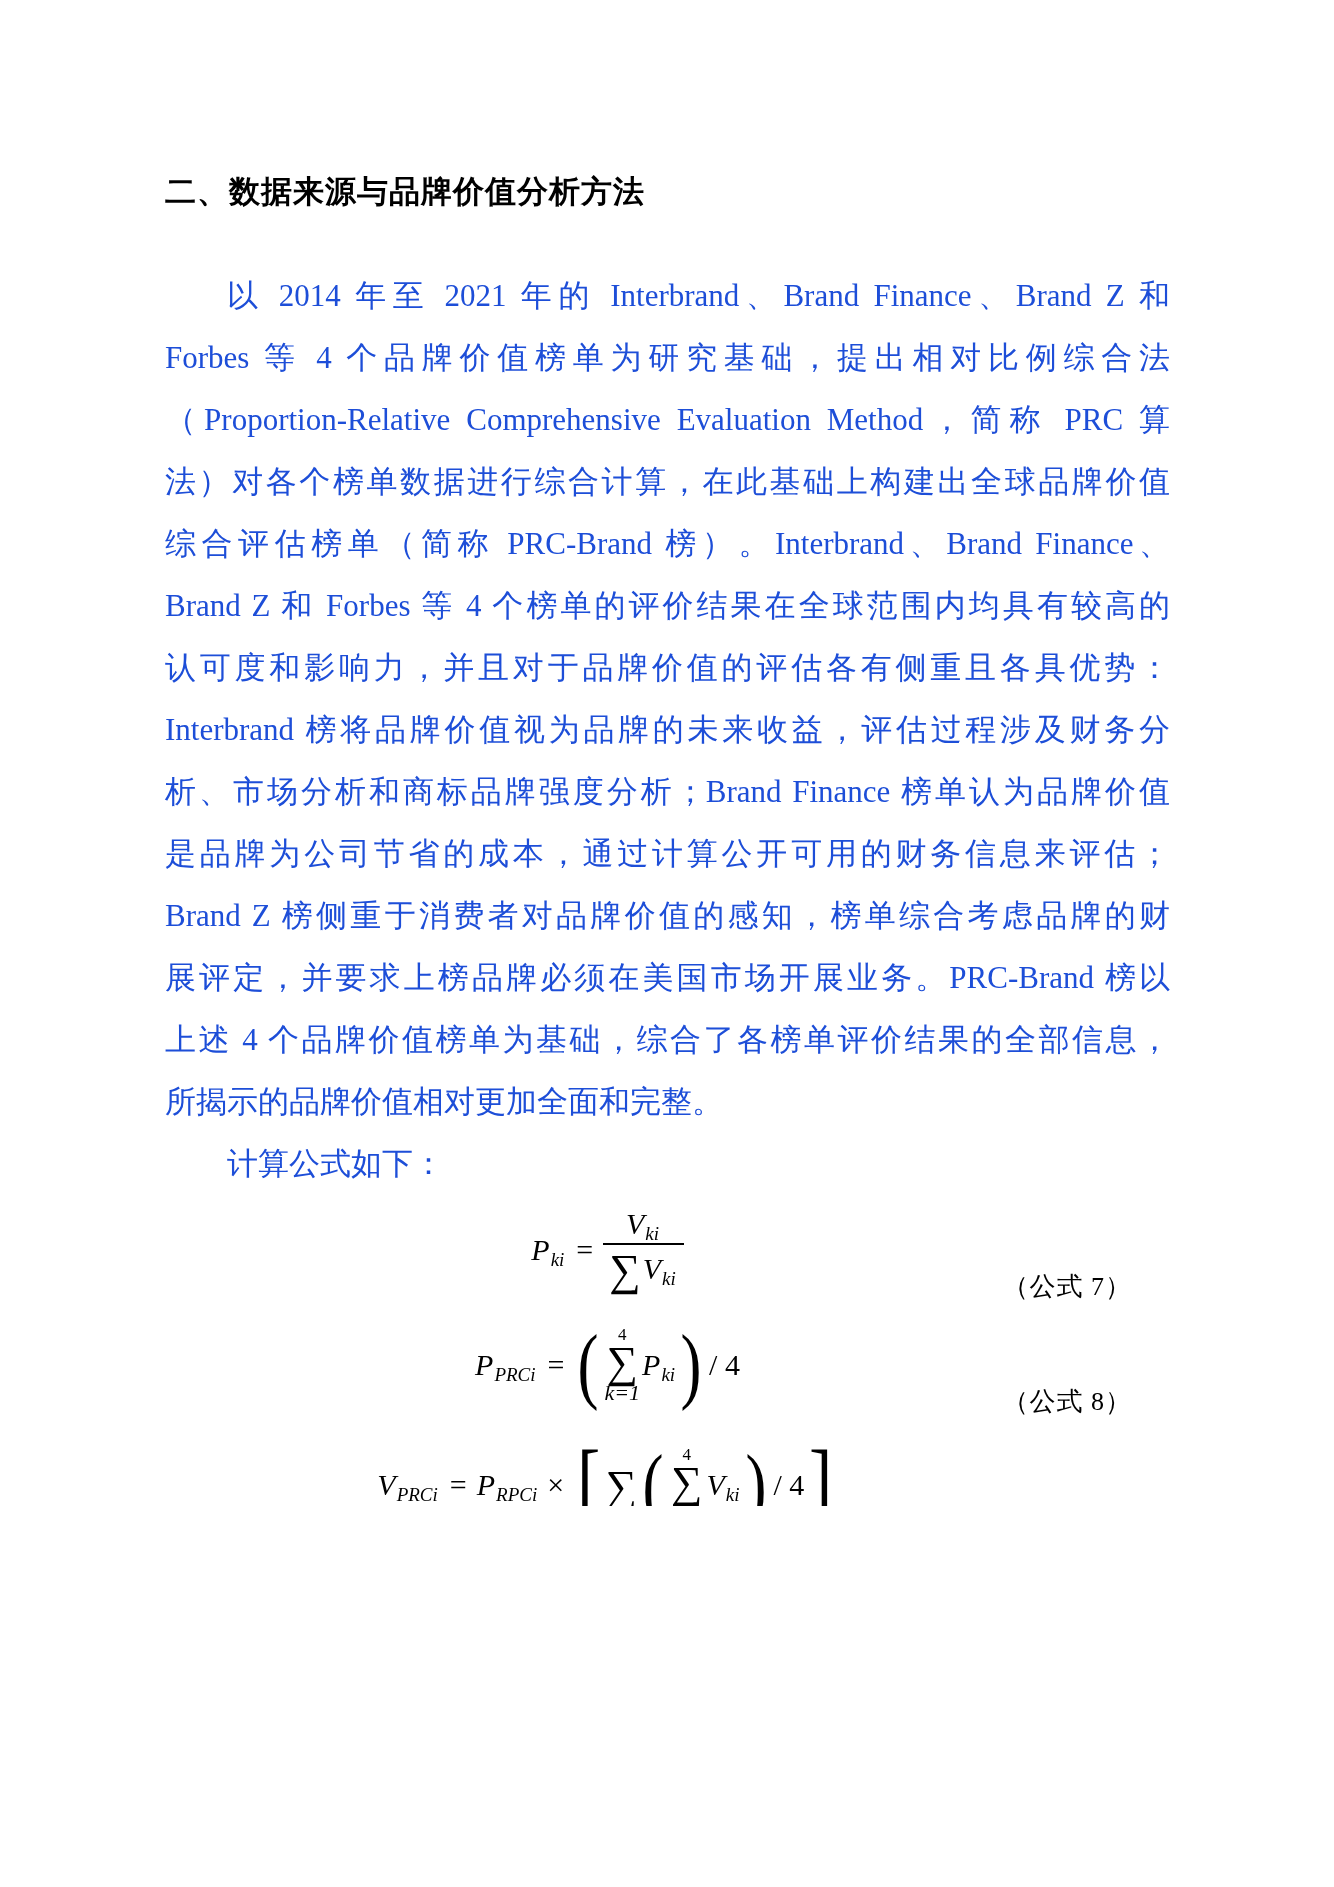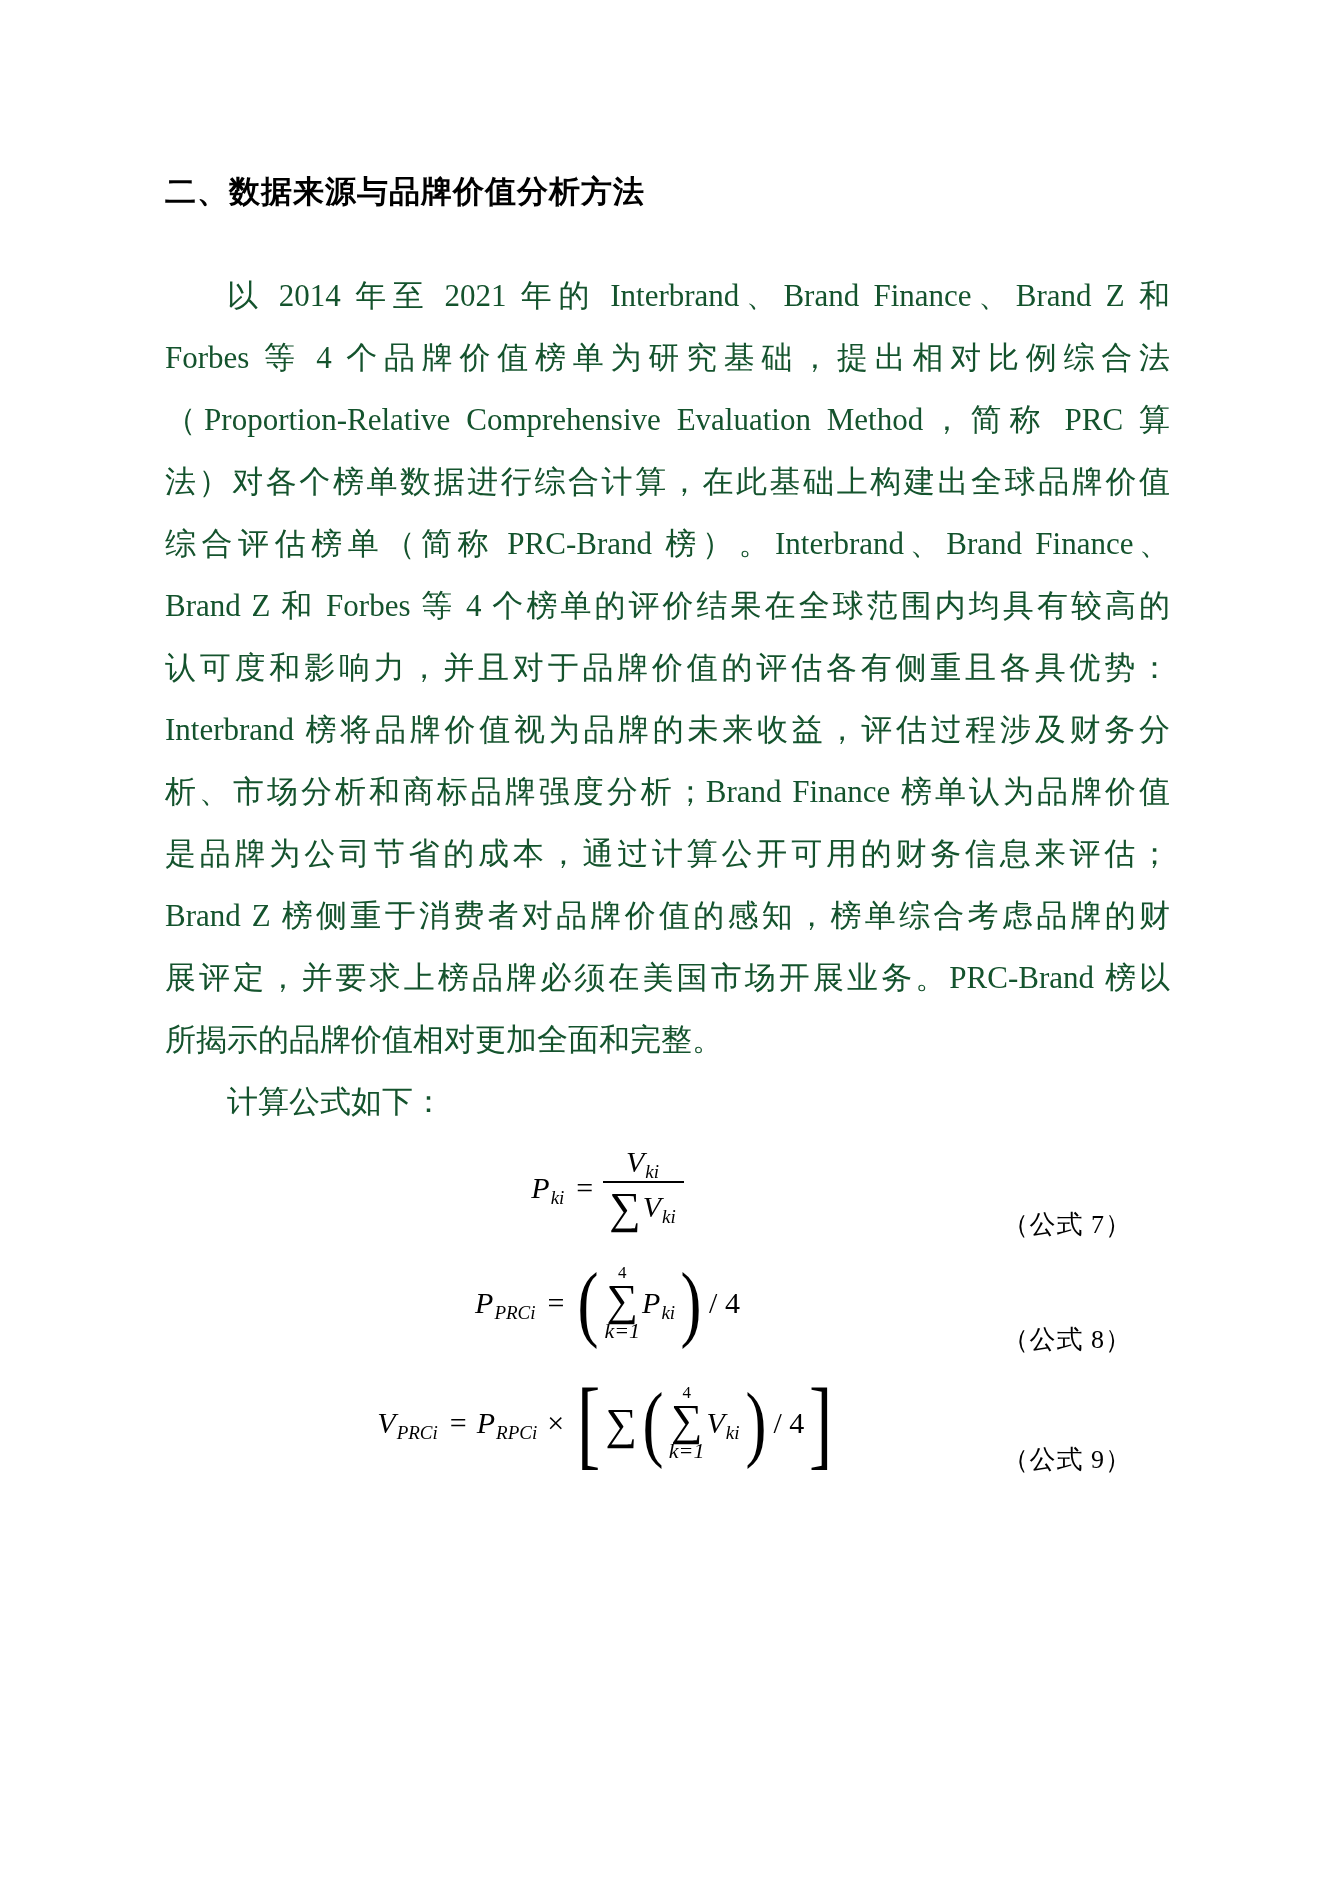--- a/index.html
+++ b/index.html
@@ -21,21 +21,21 @@
     font-size:31px;
     line-height:42px;
     letter-spacing:1px;
     color:#000;
   }
   .body-block { margin-top:52px; }
   .ln {
     font-size:31px;
     line-height:62px;
     white-space:normal;
-    color:#14532d;
+    color:#1d4ed8;
   }
   .jf {
     text-align:justify;
     text-align-last:justify;
     text-justify:distribute;
     text-justify:inter-character;
   }
   .ind { text-indent:62px; }
 
   
@@ -98,20 +98,21 @@
       <div class="ln jf">（Proportion-Relative Comprehensive Evaluation Method，简称 PRC 算</div>
       <div class="ln jf">法）对各个榜单数据进行综合计算，在此基础上构建出全球品牌价值</div>
       <div class="ln jf">综合评估榜单（简称 PRC-Brand 榜）。Interbrand、Brand Finance、</div>
       <div class="ln jf">Brand Z 和 Forbes 等 4 个榜单的评价结果在全球范围内均具有较高的</div>
       <div class="ln jf">认可度和影响力，并且对于品牌价值的评估各有侧重且各具优势：</div>
       <div class="ln jf">Interbrand 榜将品牌价值视为品牌的未来收益，评估过程涉及财务分</div>
       <div class="ln jf">析、市场分析和商标品牌强度分析；Brand Finance 榜单认为品牌价值</div>
       <div class="ln jf">是品牌为公司节省的成本，通过计算公开可用的财务信息来评估；</div>
       <div class="ln jf">Brand Z 榜侧重于消费者对品牌价值的感知，榜单综合考虑品牌的财</div>
       <div class="ln jf">展评定，并要求上榜品牌必须在美国市场开展业务。PRC-Brand 榜以</div>
+      <div class="ln jf">上述 4 个品牌价值榜单为基础，综合了各榜单评价结果的全部信息，</div>
       <div class="ln">所揭示的品牌价值相对更加全面和完整。</div>
       <div class="ln ind">计算公式如下：</div>
     </div>
 
     <div class="formula-row fr7">
       <div class="math">
         <span class="mi">P</span>
           <span class="msub">ki</span>
         <span class="mo">=</span>
         <span class="frac">

